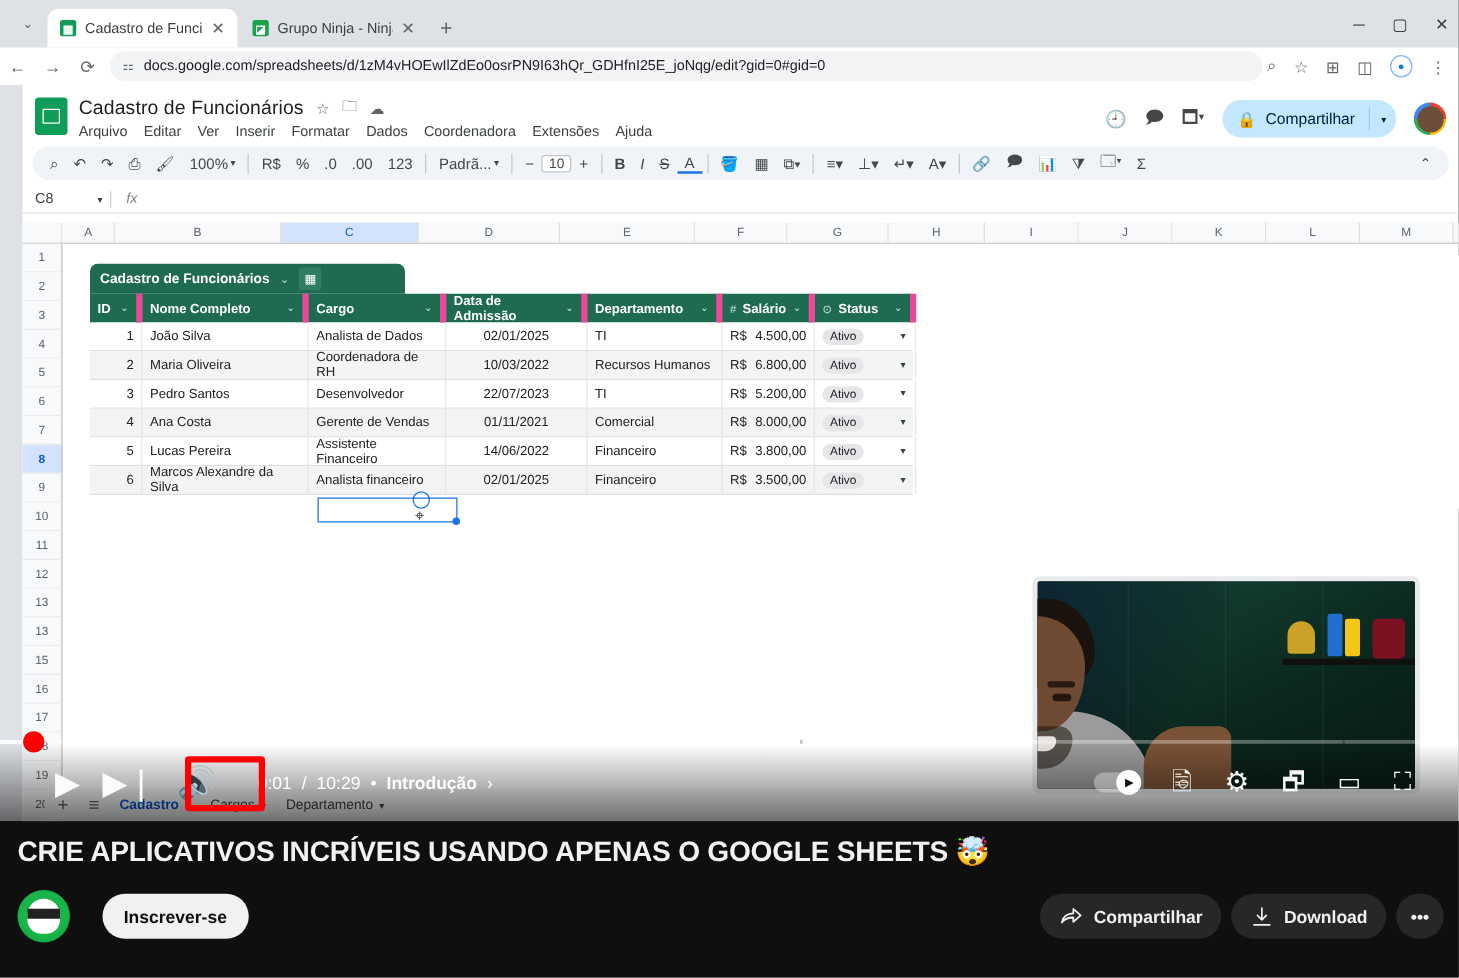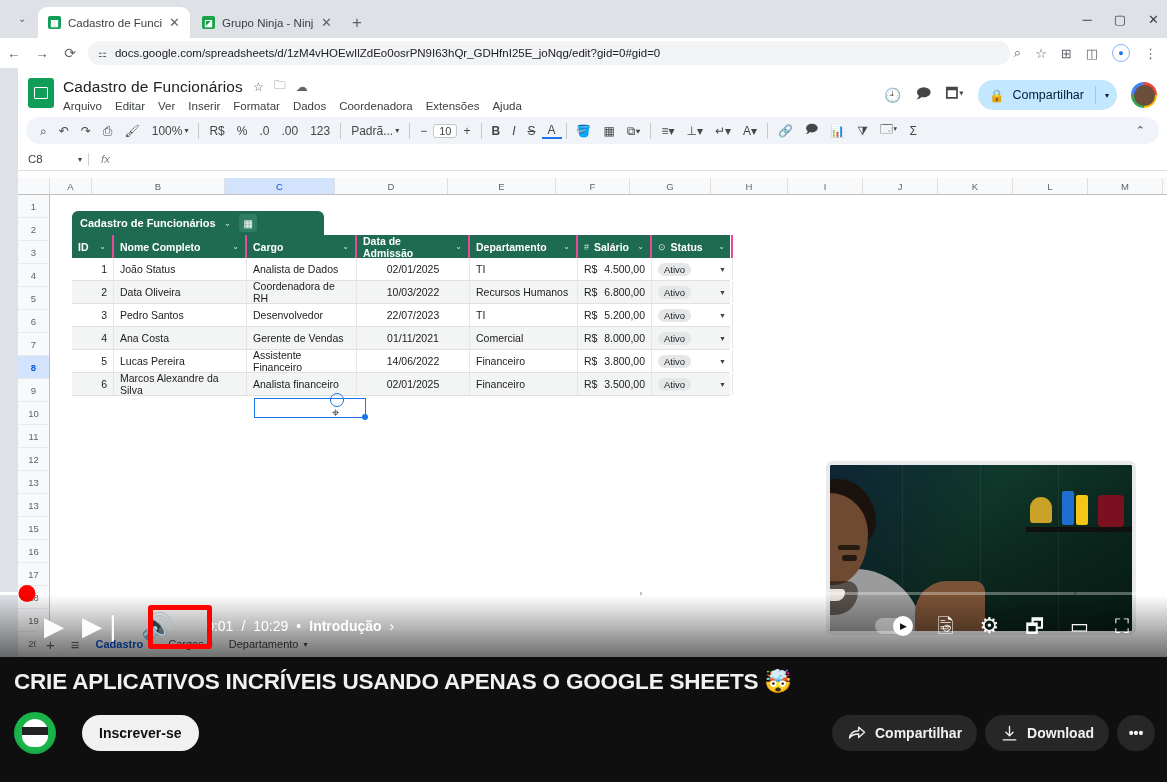--- a/index.html
+++ b/index.html
@@ -102,21 +102,21 @@
   
   .tablewrap { position:absolute; left:22px; top:16px; width:658px; }
   .tbl-chip { display:flex; align-items:center; height:24px; background:#1e6b52;
               border-radius:6px 6px 0 0; padding:0 8px; gap:8px; width:252px;}
   .tbl-chip-name { color:#fff; font-size:11px; font-weight:bold; }
   .tbl-chip-cv { color:#cfe7dd; font-size:9px;}
   .tbl-chip-ic { width:18px; height:18px; background:#2f7d62; border-radius:3px;
                  display:flex; align-items:center; justify-content:center; color:#fff; font-size:10px;}
   .tbl-head { display:flex; height:23px; background:#1e6b52; }
   .th { display:flex; align-items:center; color:#fff; font-size:10.5px; font-weight:bold;
-        padding:0 6px; gap:5px; border-right:2px solid #ec4899; flex:none; }
+        padding:0 6px; gap:5px; border-right:5px solid #ec4899; flex:none; }
   .th .cv { font-size:8px; font-weight:normal; color:#d5e8e0; margin-left:auto;}
   .th .pre { font-size:9px; color:#cfe0d9; font-weight:normal;}
   .trow { display:flex; height:23px; border-bottom:1px solid #e0e0e0;}
   .trow.odd { background:#fff; }
   .trow.even { background:#f3f4f4; }
   .td { display:flex; align-items:center; font-size:10.5px; color:#202124;
         padding:0 6px; flex:none; border-right:1px solid #e6e6e6;}
   .td.num { justify-content:flex-end; }
   .td.ctr { justify-content:center; }
   .chip { background:#e4e6e8; border-radius:9px; padding:1px 6px; font-size:9.5px; color:#202124; }
@@ -450,39 +450,39 @@
                   </div>
                   <div class="th" style="width:81px">
                     <span class="pre">⊙</span>
                     <span>Status</span>
                     <span class="cv">⌄</span>
                   </div>
                 </div>
 
                 <div class="trow odd">
                   <div class="td num" style="width:42px">1</div>
-                  <div class="td" style="width:133px">João Status</div>
+                  <div class="td" style="width:133px">João Silva</div>
                   <div class="td" style="width:110px">Analista de Dados</div>
                   <div class="td ctr" style="width:113px">02/01/2025</div>
                   <div class="td" style="width:108px">TI</div>
                   <div class="td" style="width:74px">
                     <span class="sal-rs">R$</span>
                     <span style="flex:1;text-align:right">4.500,00</span>
                   </div>
                   <div class="td" style="width:81px">
                     <span class="stat-cell">
                       <span class="chip">Ativo</span>
                       <span class="stat-caret">▼</span>
                     </span>
                   </div>
                 </div>
 
                 <div class="trow even">
                   <div class="td num" style="width:42px">2</div>
-                  <div class="td" style="width:133px">Data Oliveira</div>
+                  <div class="td" style="width:133px">Maria Oliveira</div>
                   <div class="td" style="width:110px">Coordenadora de RH</div>
                   <div class="td ctr" style="width:113px">10/03/2022</div>
                   <div class="td" style="width:108px">Recursos Humanos</div>
                   <div class="td" style="width:74px">
                     <span class="sal-rs">R$</span>
                     <span style="flex:1;text-align:right">6.800,00</span>
                   </div>
                   <div class="td" style="width:81px">
                     <span class="stat-cell">
                       <span class="chip">Ativo</span>

